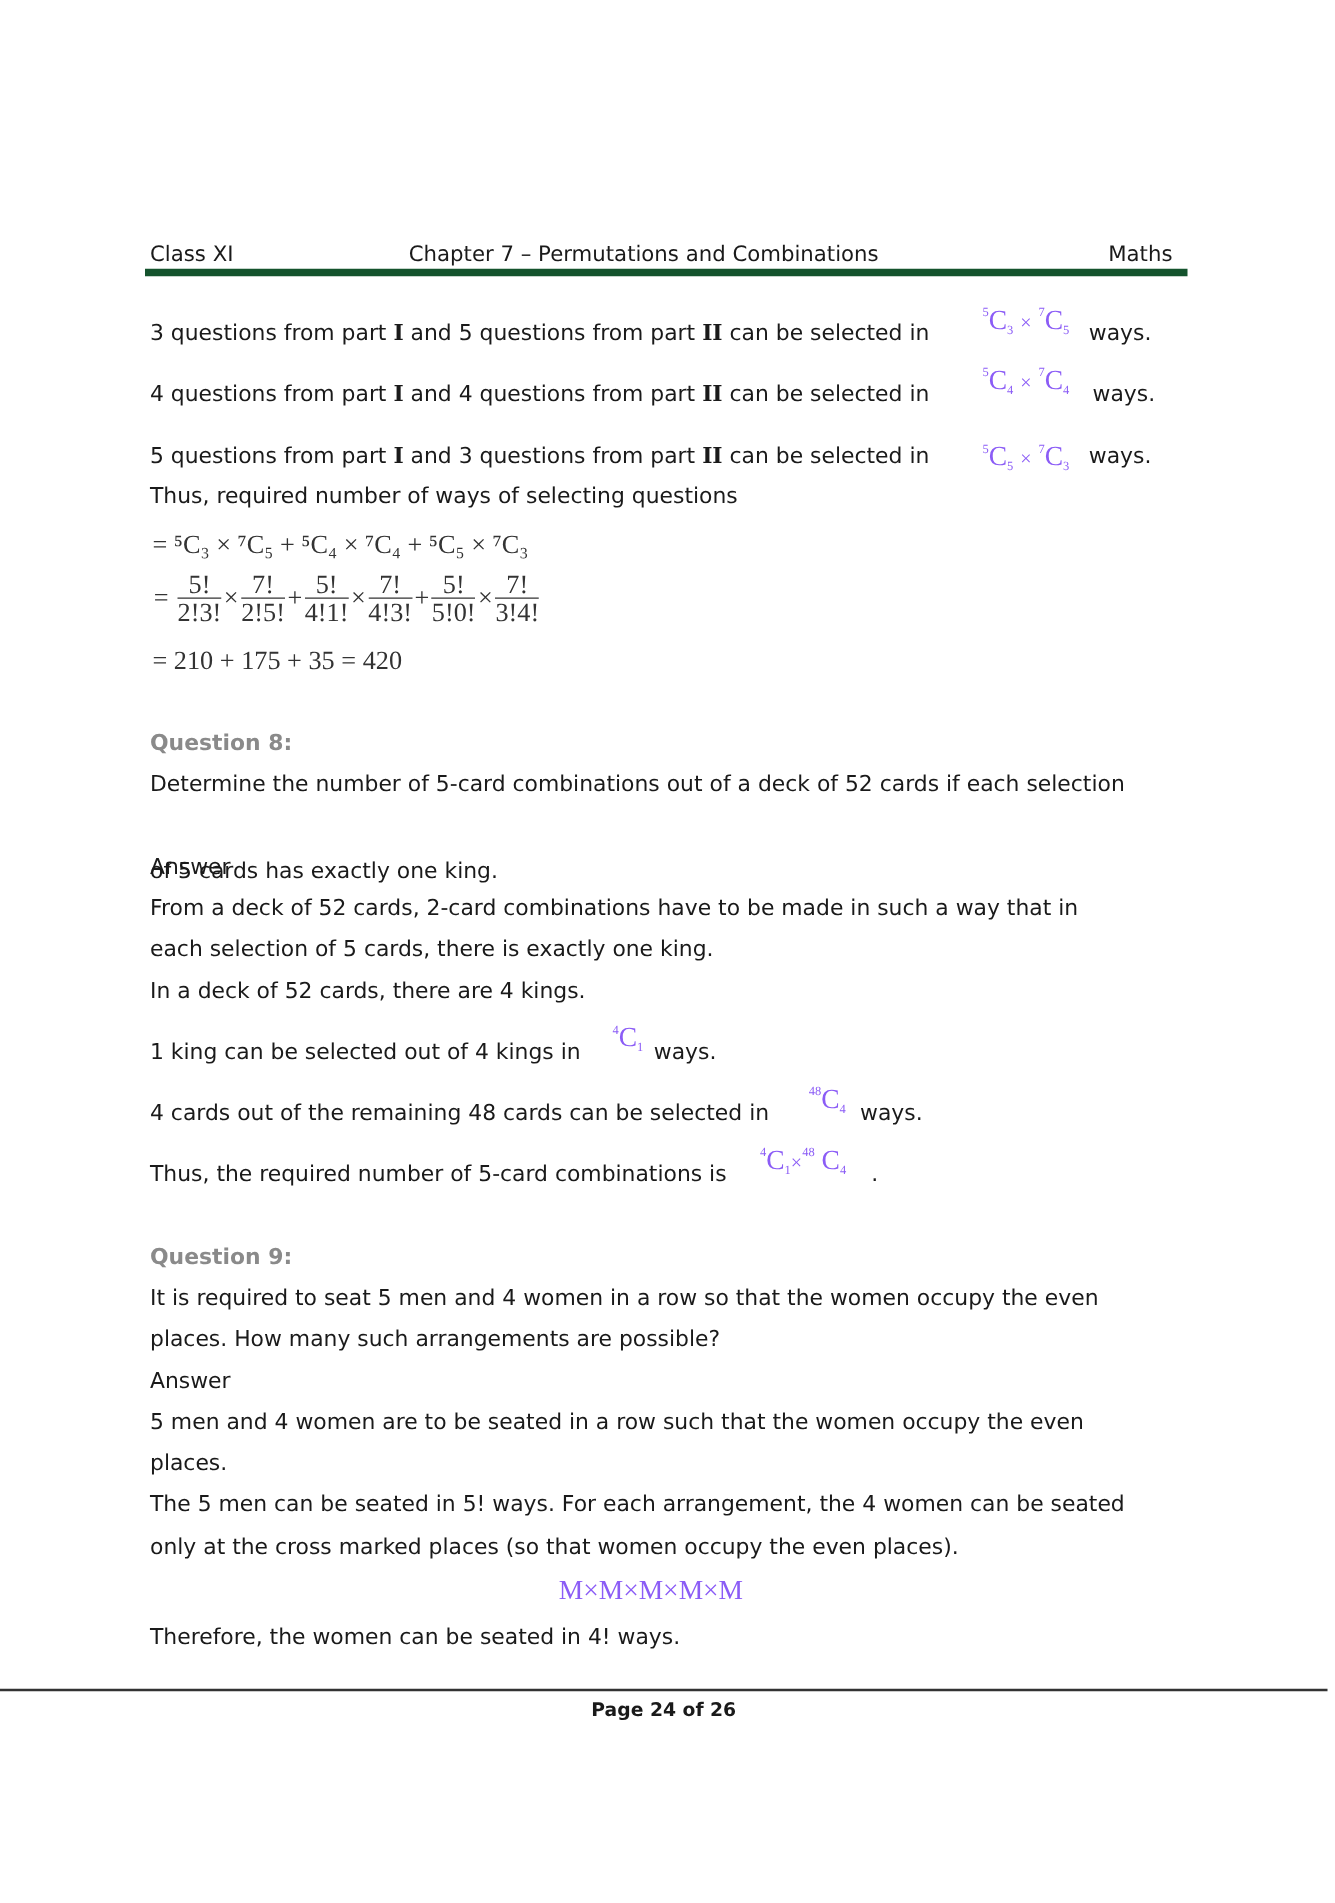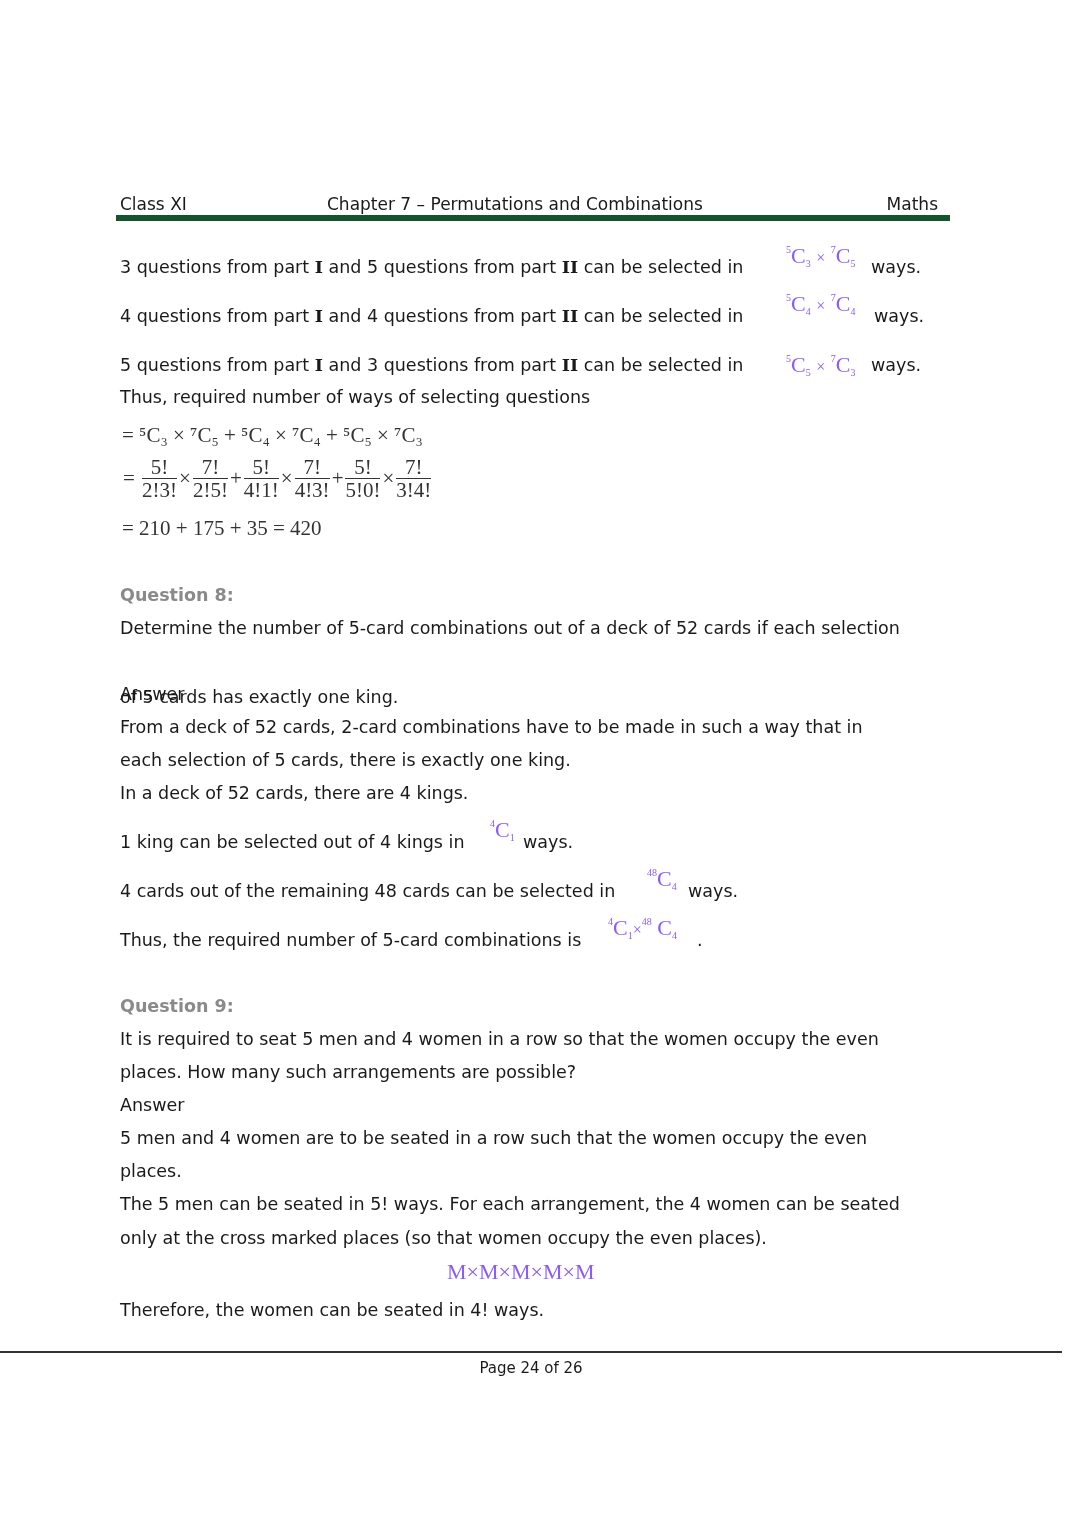--- a/index.html
+++ b/index.html
@@ -24,21 +24,21 @@
   }
   .math sup, .math sub { font-size: 10px; }
   .math sup { vertical-align: 10px; }
   .math sub { vertical-align: -4px; }
   .eq { font-family: "Liberation Serif", serif; color: #333; font-size: 21px; position: absolute; left: 122px; white-space: nowrap; }
   .frac { display: inline-block; vertical-align: middle; text-align: center; margin: 0 1px; }
   .frac .num { display: block; border-bottom: 1px solid #333; padding: 0 2px; line-height: 22px; }
   .frac .den { display: block; line-height: 22px; }
   .op { display: inline-block; vertical-align: middle; padding: 0 1px; }
   .footer-rule { position: absolute; left: 0; top: 1351px; width: 1062px; border-top: 2px solid #333; }
-  .footer { position: absolute; left: 0; width: 1062px; top: 1359px; text-align: center; font-size: 15px; font-weight: normal; }
+  .footer { position: absolute; left: 0; width: 1062px; top: 1359px; text-align: center; font-size: 15px; font-weight: bold; }
   b.roman { font-family: "DejaVu Serif", serif; font-weight: bold; }
 </style>
 </head>
 <body>
 
 <div class="header">
   <span class="h-left">Class XI</span>
   <span class="h-center">Chapter 7 – Permutations and Combinations</span>
   <span class="h-right">Maths</span>
 </div>

